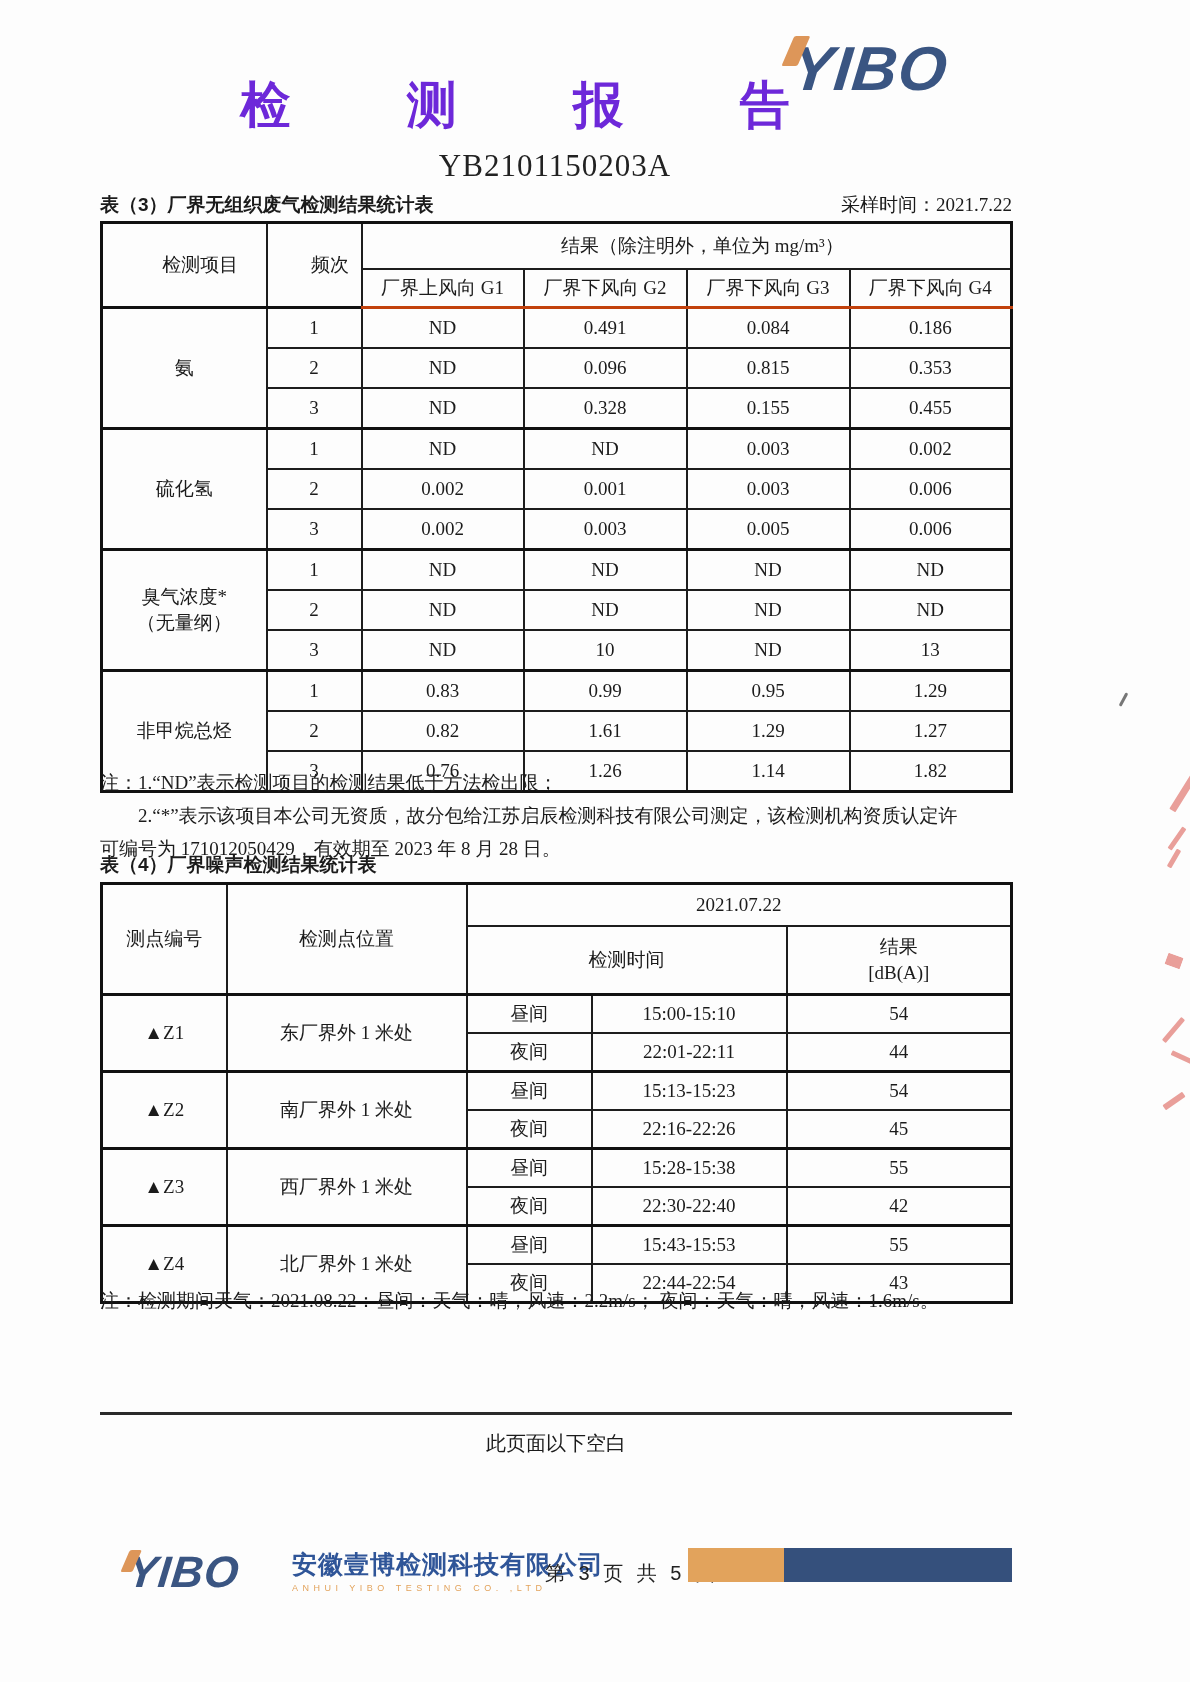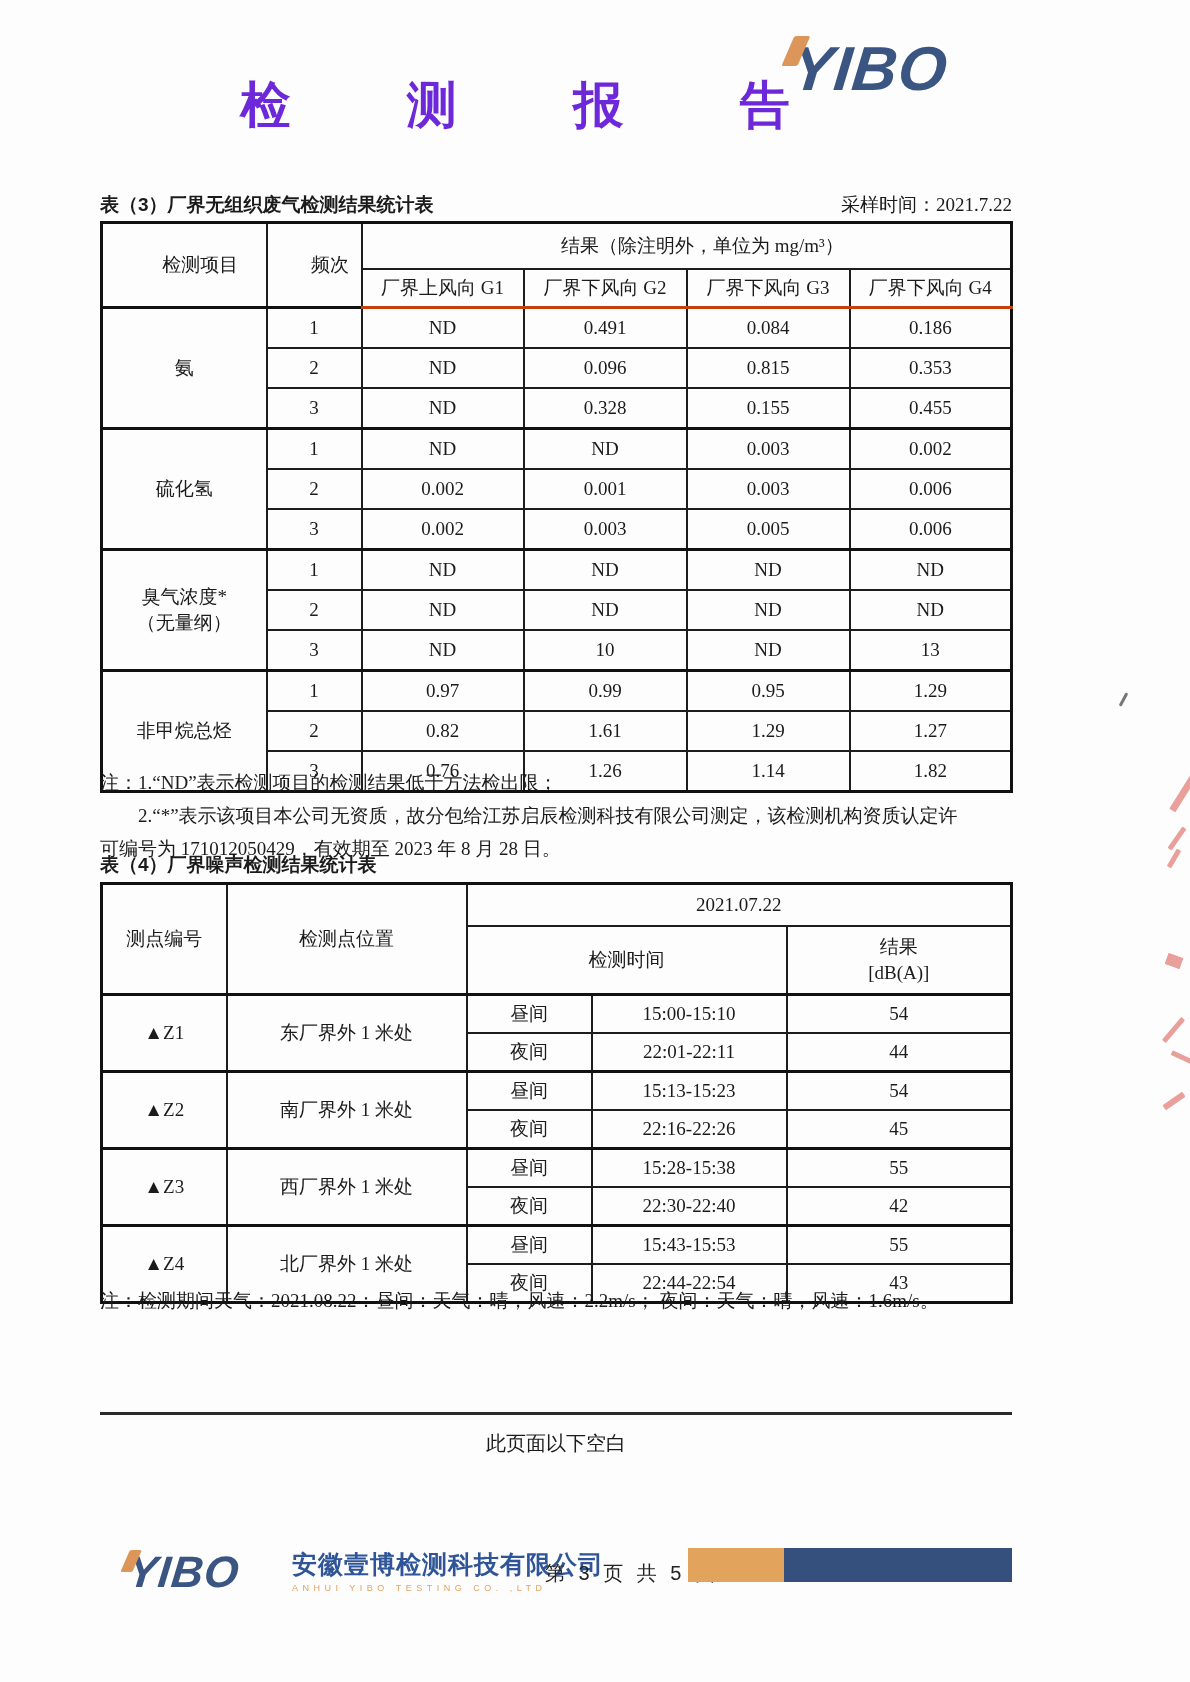--- a/index.html
+++ b/index.html
@@ -74,20 +74,21 @@
 </head>
 <body>
 
 <div id="page">
 
   <div class="doc-title">检 测 报 告</div>
   <div class="logo logo-top">
     <span class="slash"></span>
     <span>YIBO</span>
   </div>
+  <div class="report-no">YB2101150203A</div>
 
   <div class="cap-row clearfix">
     <span class="cap3">表（3）厂界无组织废气检测结果统计表</span>
     <span class="sampling">采样时间：2021.7.22</span>
   </div>
 
   <table id="t3">
     <colgroup>
       <col style="width:165px">
         <col style="width:95px">
@@ -186,21 +187,21 @@
       <td>ND</td>
       <td>13</td>
     </tr>
 
     <tr class="gstart">
       <td rowspan="3" class="twoLine">
         <div>非甲烷总烃</div>
         <div></div>
       </td>
       <td>1</td>
-      <td>0.97</td>
+      <td>0.83</td>
       <td>0.99</td>
       <td>0.95</td>
       <td>1.29</td>
     </tr>
     <tr>
       <td>2</td>
       <td>0.82</td>
       <td>1.61</td>
       <td>1.29</td>
       <td>1.27</td>

